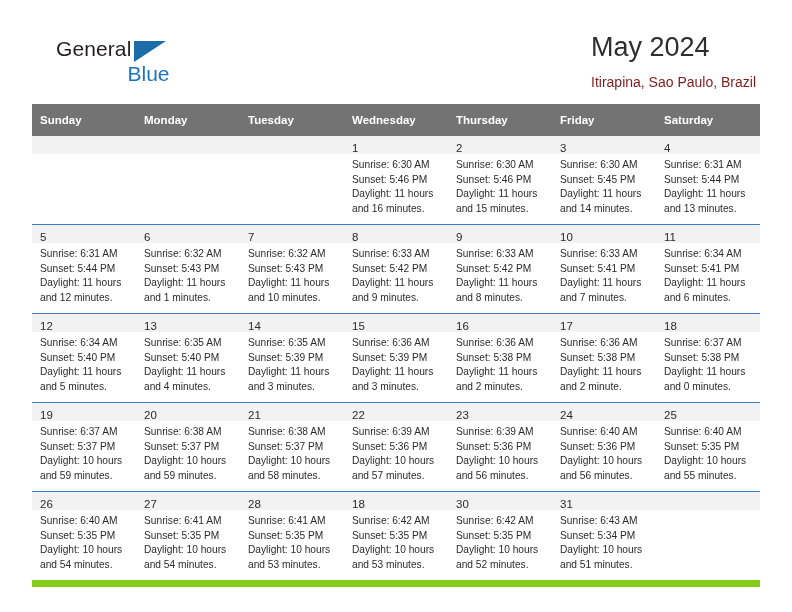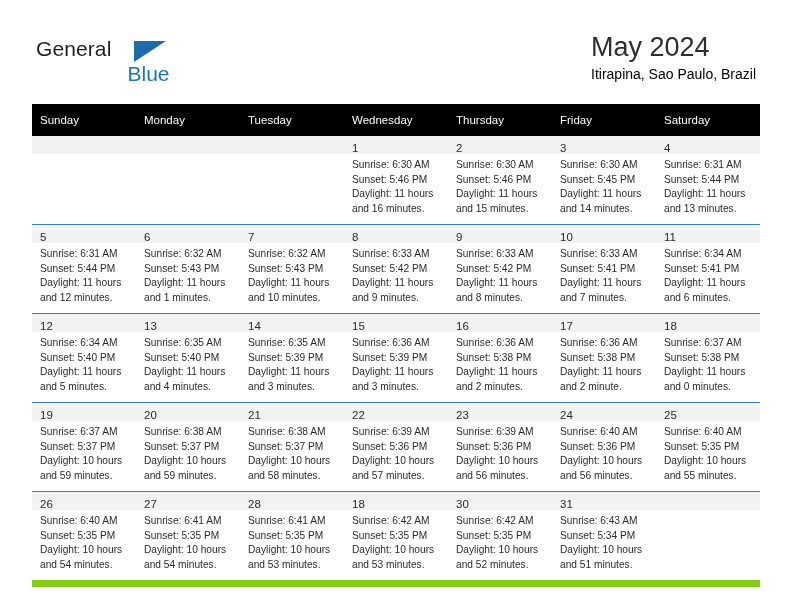--- a/index.html
+++ b/index.html
@@ -36,20 +36,21 @@
     width: 200px;
     height: 52px;
     line-height: 1;
   }
   .logo-general {
     display: block;
     font-size: 21px;
     color: #231f20;
     letter-spacing: 0.1px;
     height: 24px;
+    margin-left: 20px;
   }
   .logo-blue {
     display: block;
     font-size: 21px;
     color: #1c75bc;
     margin-left: 25px;
     margin-top: 1px;
     text-align: center;
   }
   .logo-triangle {
@@ -69,39 +70,40 @@
     text-align: left;
   }
   .cal-title {
     font-size: 27px;
     color: #2e2e2e;
     line-height: 34px;
     white-space: nowrap;
   }
   .cal-subtitle {
     font-size: 14px;
-    color: #000000;
+    color: #7f1d1d;
     line-height: 20px;
+    margin-top: 8px;
     white-space: nowrap;
   }
 
   
   .calendar {
     position: absolute;
     left: 32px;
     top: 104px;
     width: 728px;
     border-collapse: collapse;
     table-layout: fixed;
   }
   .calendar th {
-    background: #000000;
+    background: #737373;
     color: #ffffff;
     font-size: 11.5px;
-    font-weight: normal;
+    font-weight: bold;
     text-align: left;
     padding: 6px 0 6px 8px;
     height: 20px;
     border: none;
   }
   .calendar td {
     width: 104px;
     vertical-align: top;
     padding: 0;
     border: none;

